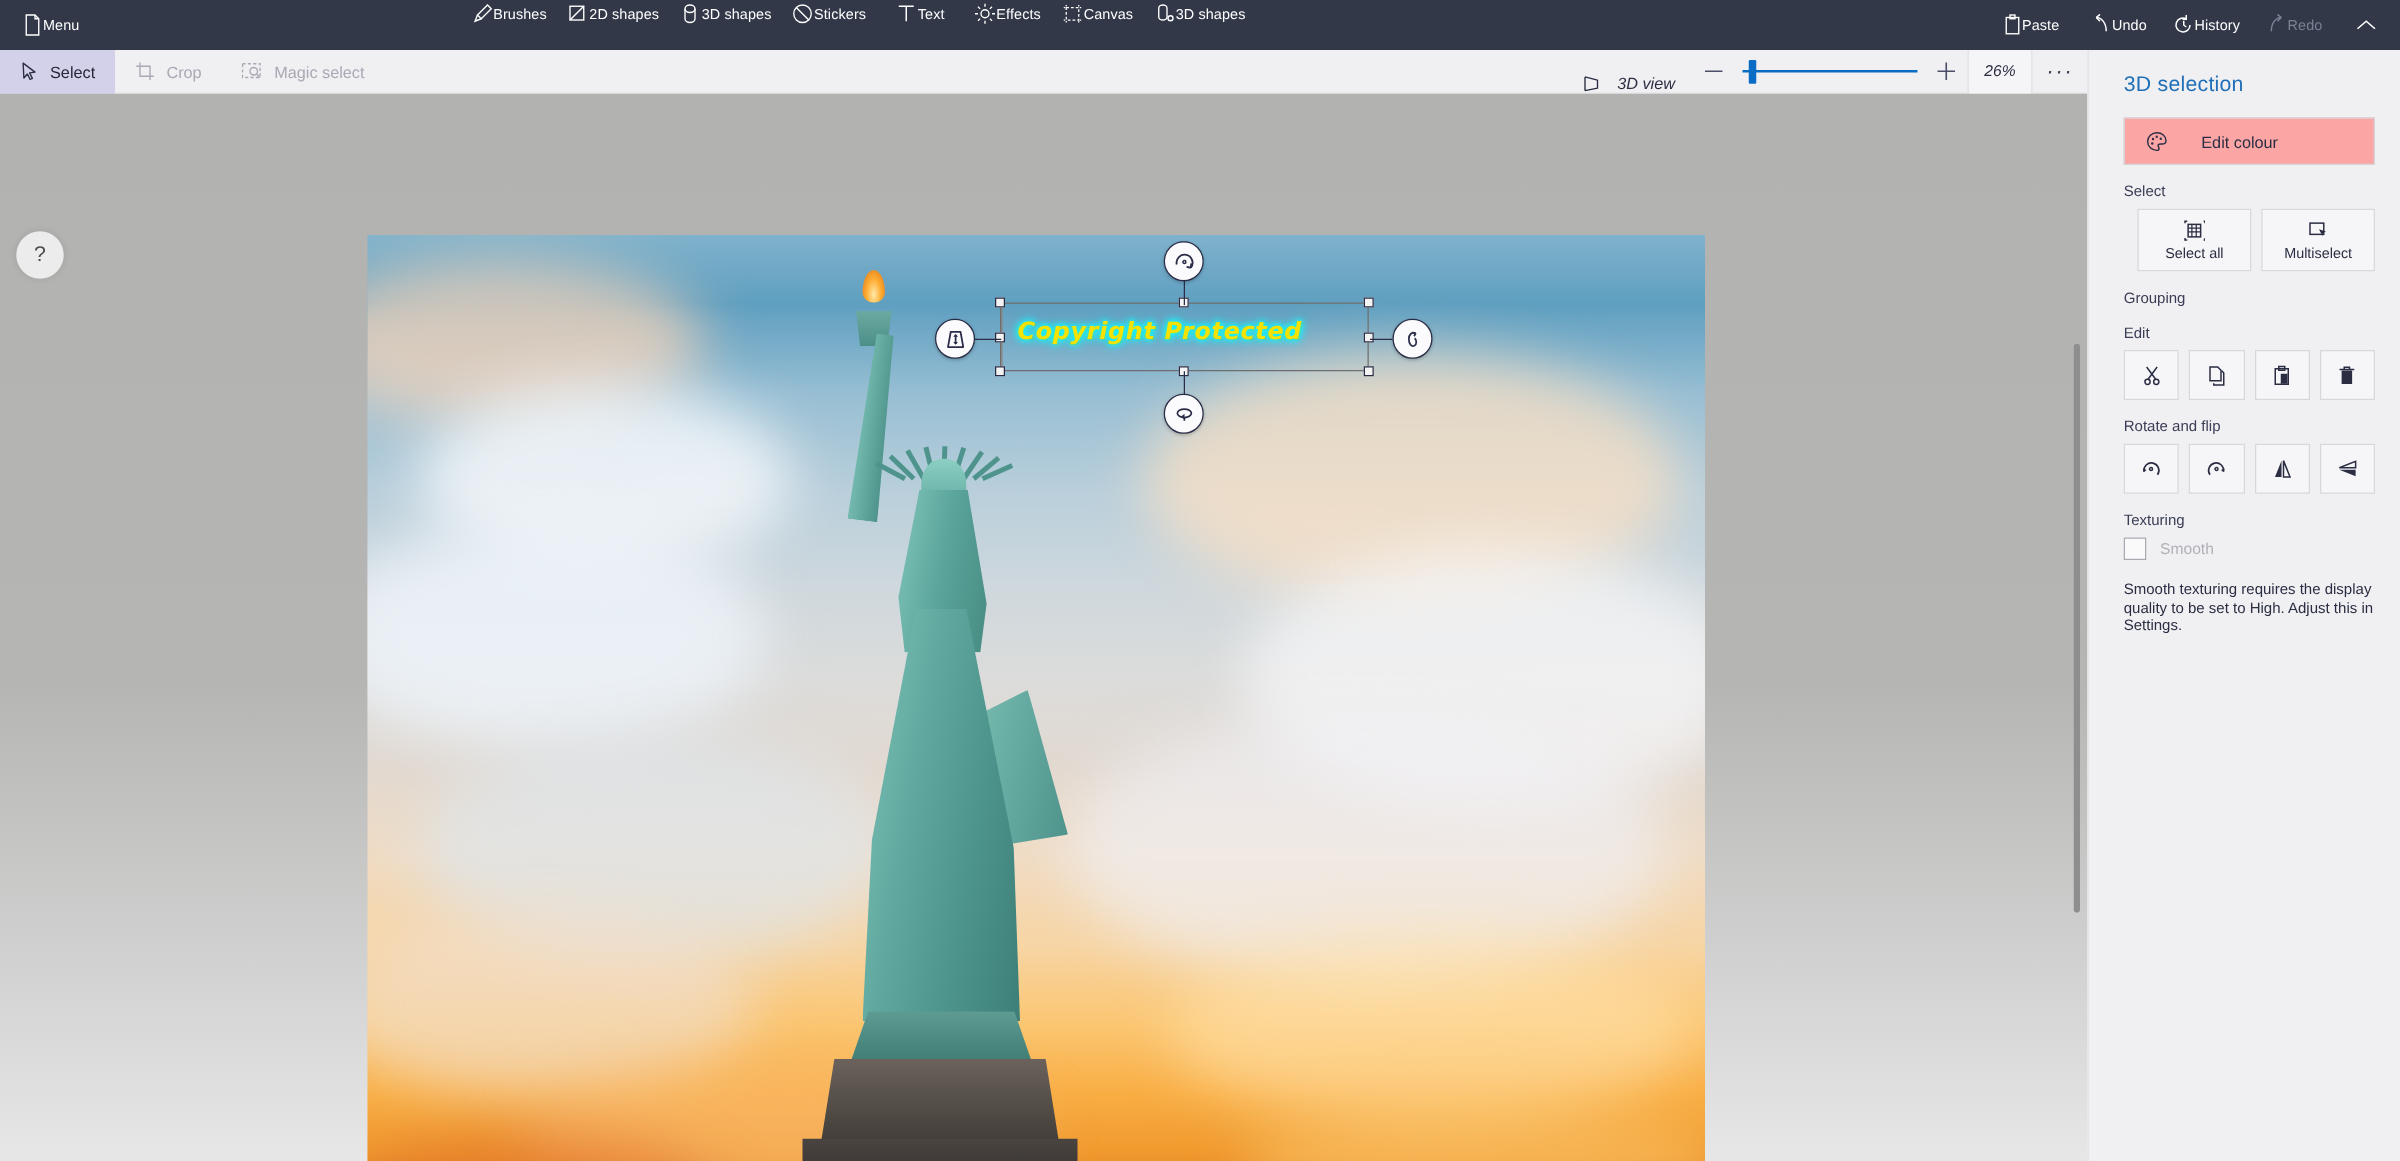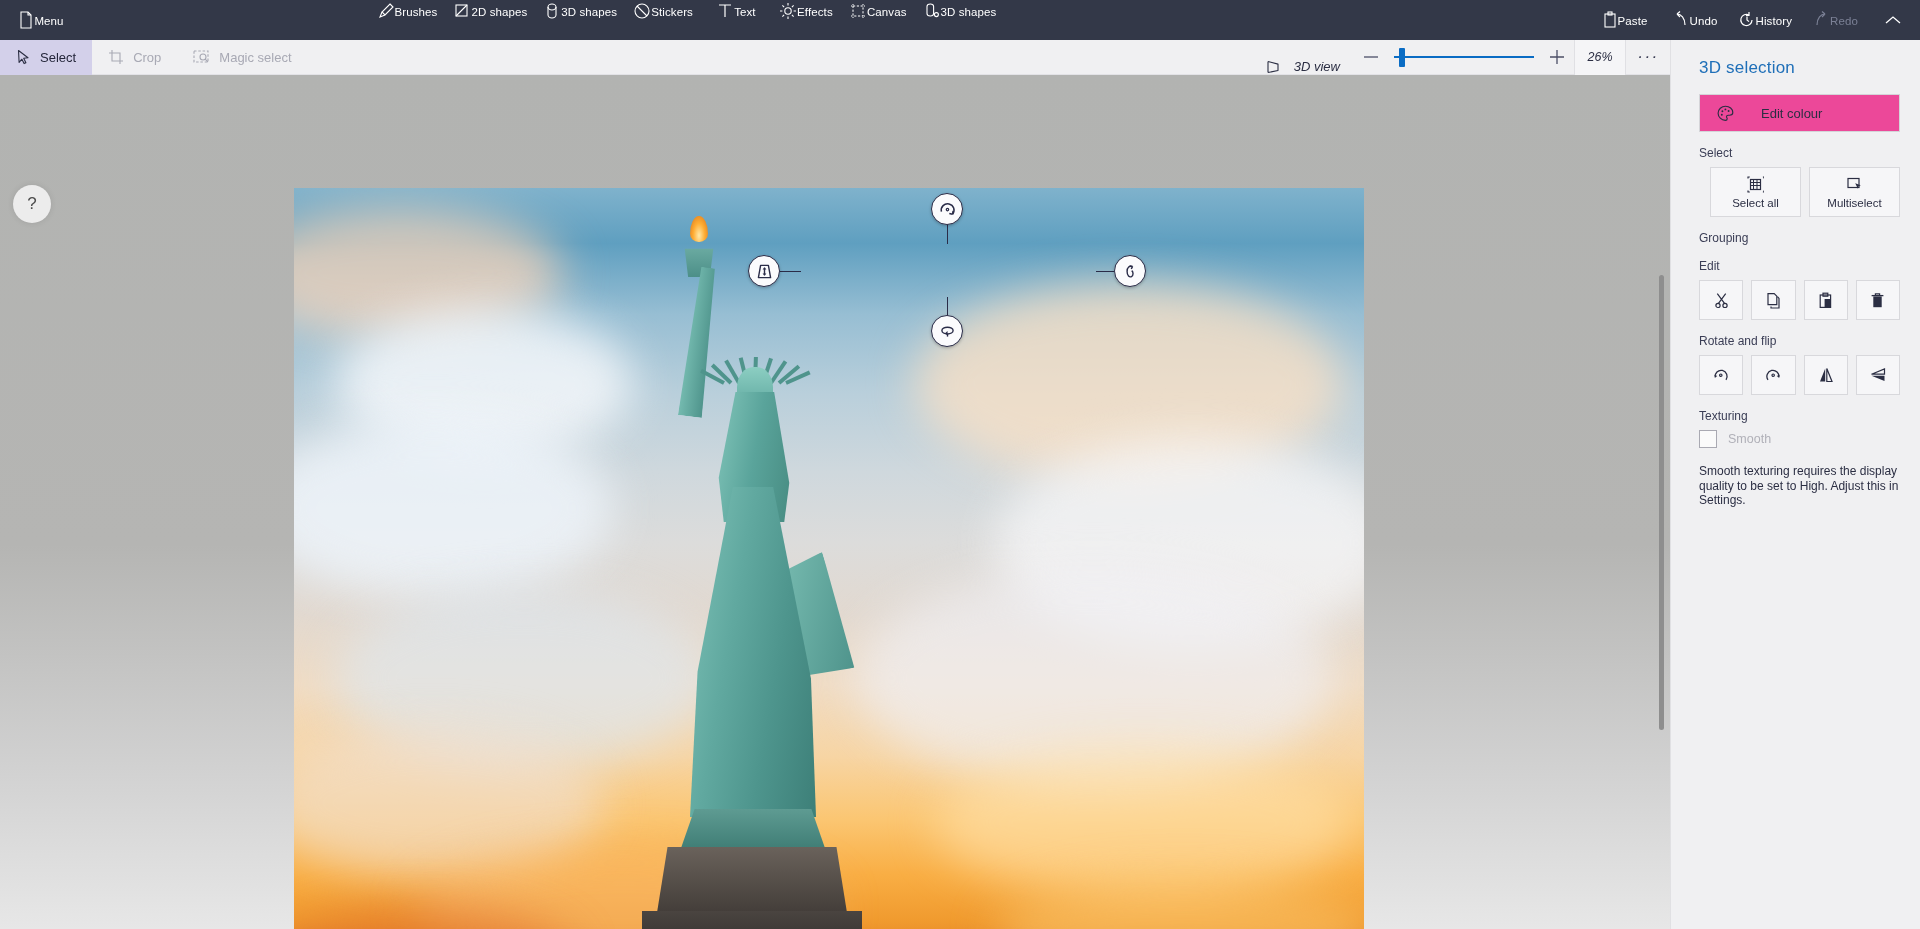--- a/index.html
+++ b/index.html
@@ -215,21 +215,21 @@
     width:250px; height:889px;
     background:#f0f0f2;
     border-left:1px solid #e0e0e3;
     padding: 18px 20px 0 28px;
   }
   .panel-title {
     font-size:17px; color:#1f6fb8; margin-bottom:16px; letter-spacing:.2px;
   }
   .big-btn {
     width:100%; height:38px;
-    border:1px solid #d4d4d8; background:#ec4899;
+    border:1px solid #d4d4d8; background:#fca5a5;
     display:flex; align-items:center; padding-left:16px;
     font-size:13px; color:#2b2e43; gap:26px;
   }
   .sect-label { font-size:12px; color:#3a3d55; margin:14px 0 7px 0; }
   .grid2 { display:flex; gap:8px;margin-left:11px; }
   .grid4 { display:flex; gap:8px; }
   .cellbtn {
     flex:1; height:50px; border:1px solid #d8d8dc; background:#f6f6f8;
     display:flex; flex-direction:column; align-items:center; justify-content:center; gap:4px;
     font-size:11.5px; color:#2b2e43;
@@ -484,20 +484,34 @@
       <div class="st-head"></div>
       <div class="st-torso"></div>
       <div class="st-tablet"></div>
       <div class="st-robe"></div>
       <div class="st-base"></div>
       <div class="st-pedestal2"></div>
       <div class="st-pedestal"></div>
     </div>
   </div>
 
+  <div class="sel-box">
+    <div class="sel-rect"></div>
+
+    <div class="handle" style="left:-4px;  top:-4px;"></div>
+    <div class="handle" style="left:143px; top:-4px;"></div>
+    <div class="handle" style="left:291px; top:-4px;"></div>
+    <div class="handle" style="left:-4px;  top:24px;"></div>
+    <div class="handle" style="left:291px; top:24px;"></div>
+    <div class="handle" style="left:-4px;  top:51px;"></div>
+    <div class="handle" style="left:143px; top:51px;"></div>
+    <div class="handle" style="left:291px; top:51px;"></div>
+
+    <div class="copy-text">Copyright Protected</div>
+  </div>
 
   <div class="giz-line" style="left:947px; top:135px; width:1px; height:34px;"></div>
   <div class="gizmo" style="left:931px; top:118px;">
     <svg width="19" height="19" viewBox="0 0 19 19">
       <path d="M3.4 11.6a6.4 6.4 0 1 1 11.2 2.6" fill="none" stroke="#2a2c48" stroke-width="1.5"></path>
       <path d="M14.6 14.2l.5-3.4M14.6 14.2l-3.3-.7" fill="none" stroke="#2a2c48" stroke-width="1.5"></path>
       <circle cx="9.5" cy="9.6" r="1.2" fill="none" stroke="#2a2c48" stroke-width="1.2"></circle>
     </svg>
   </div>
 

